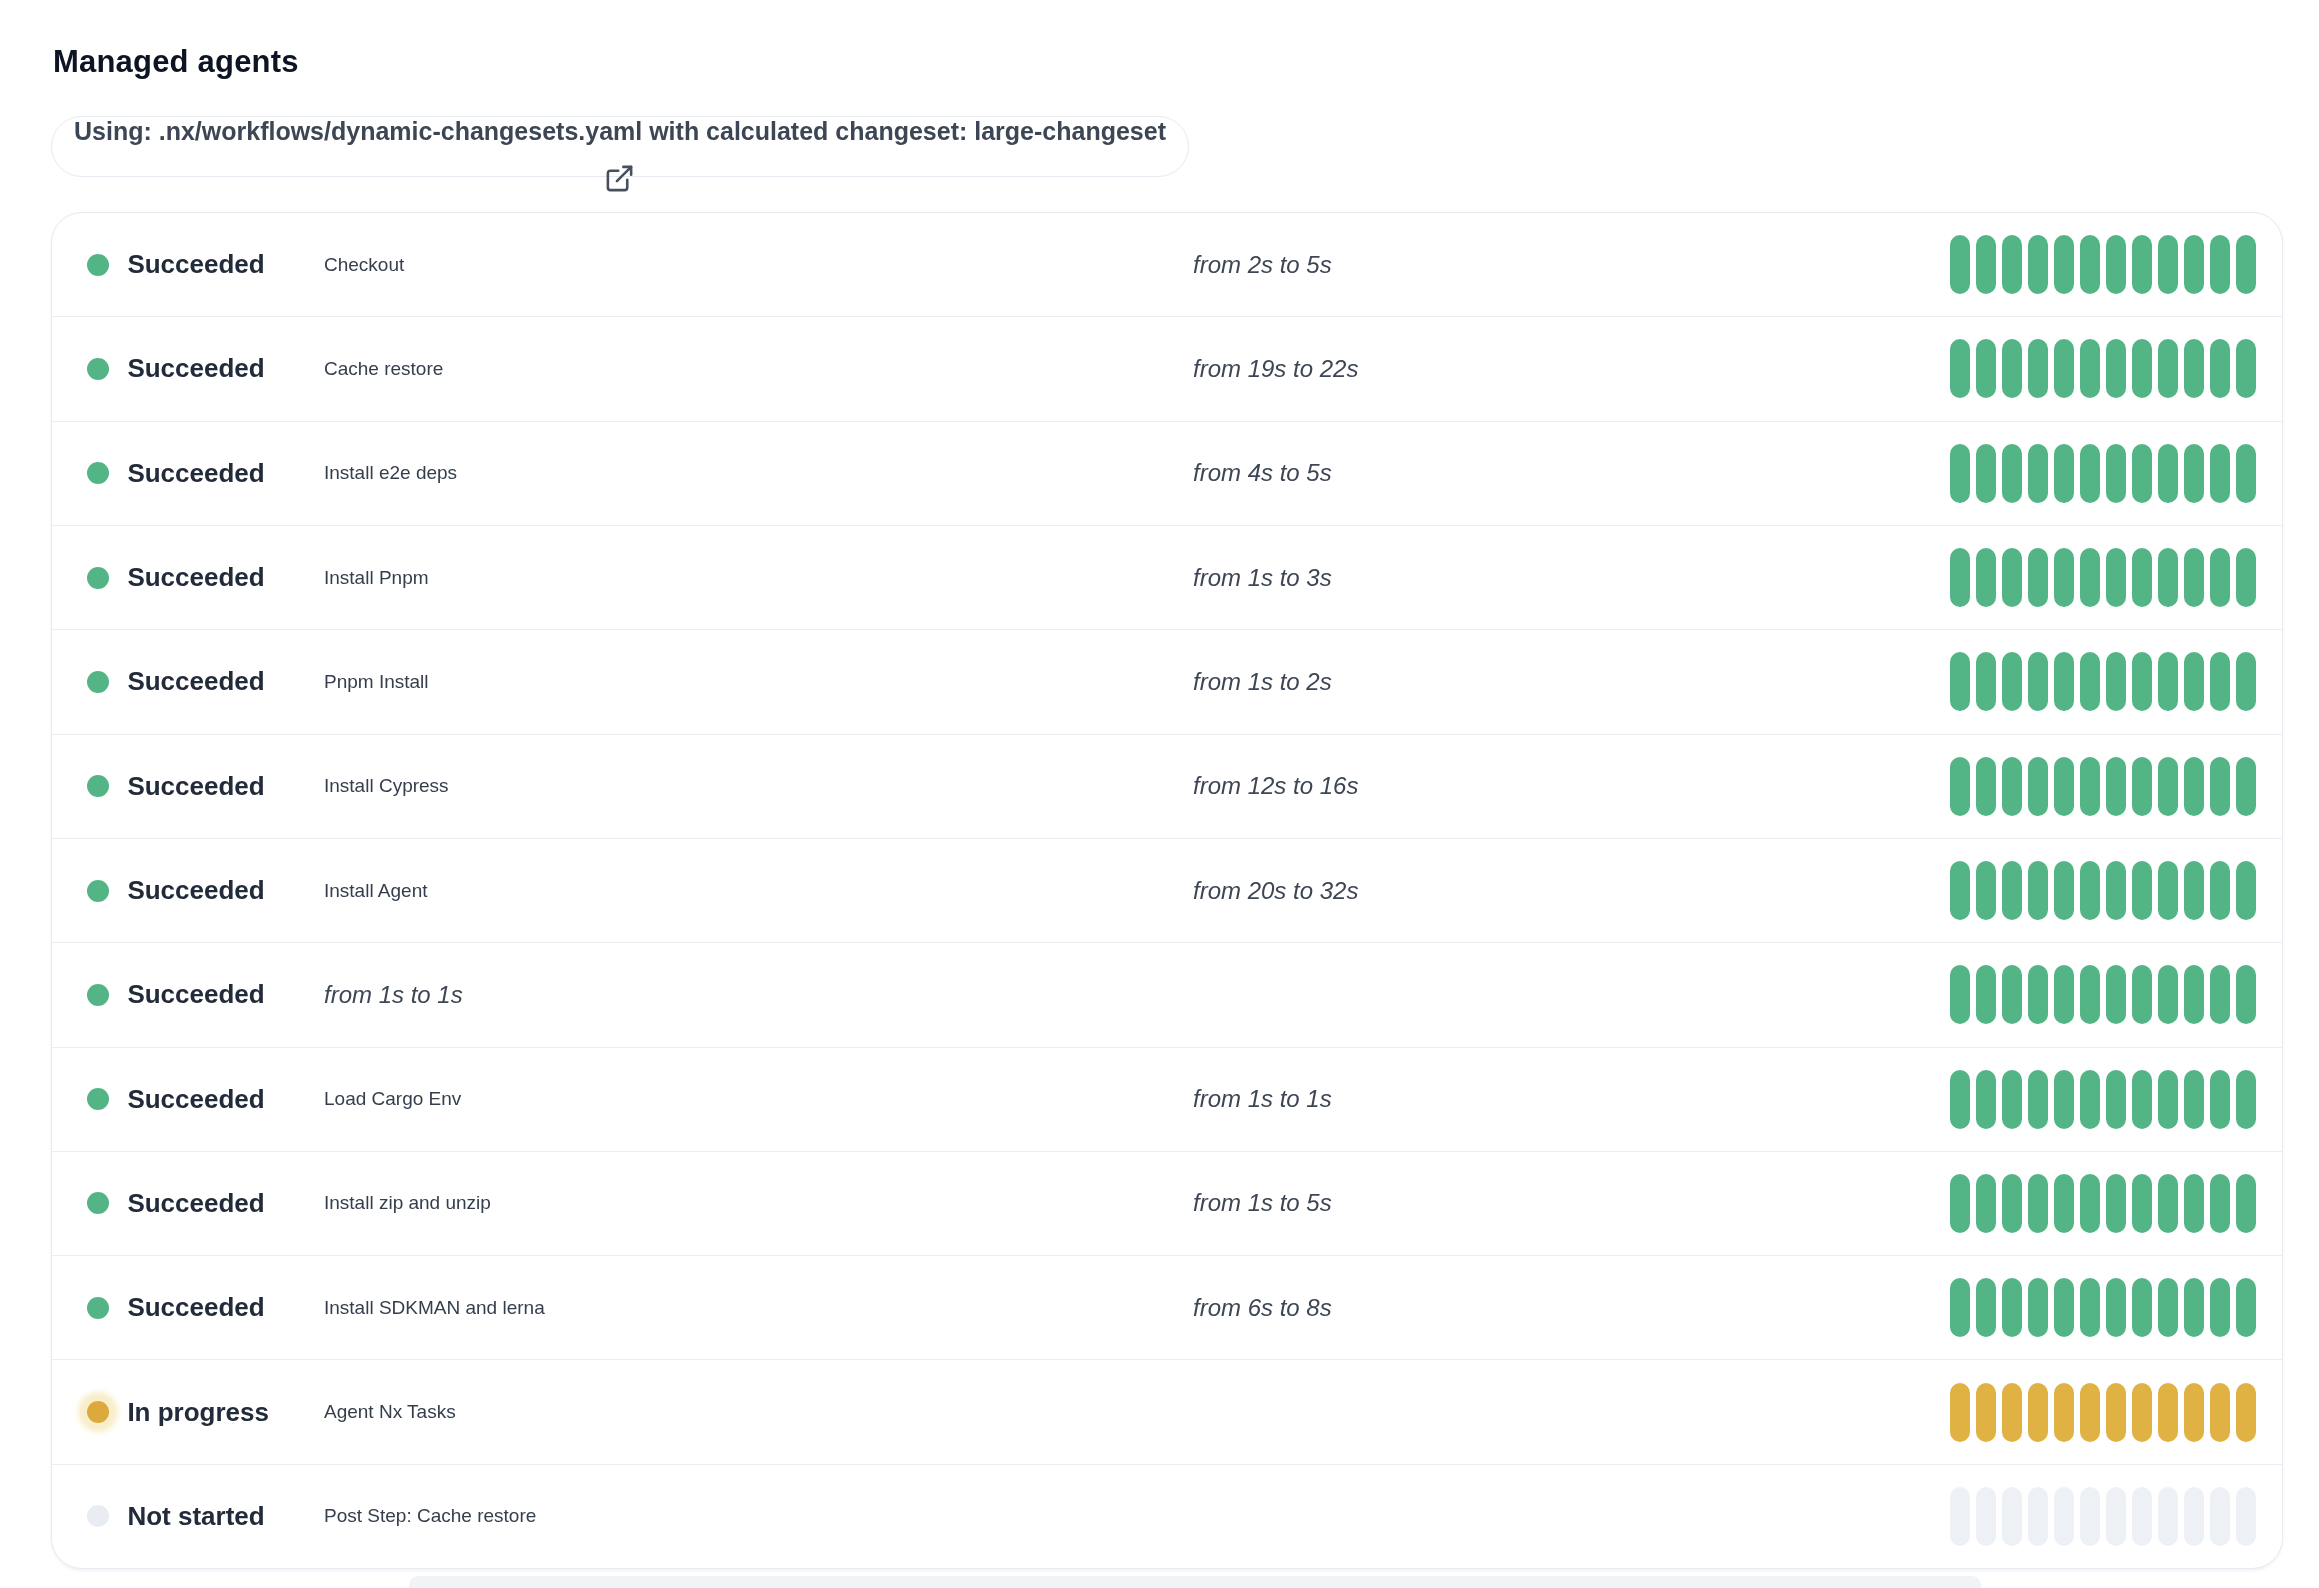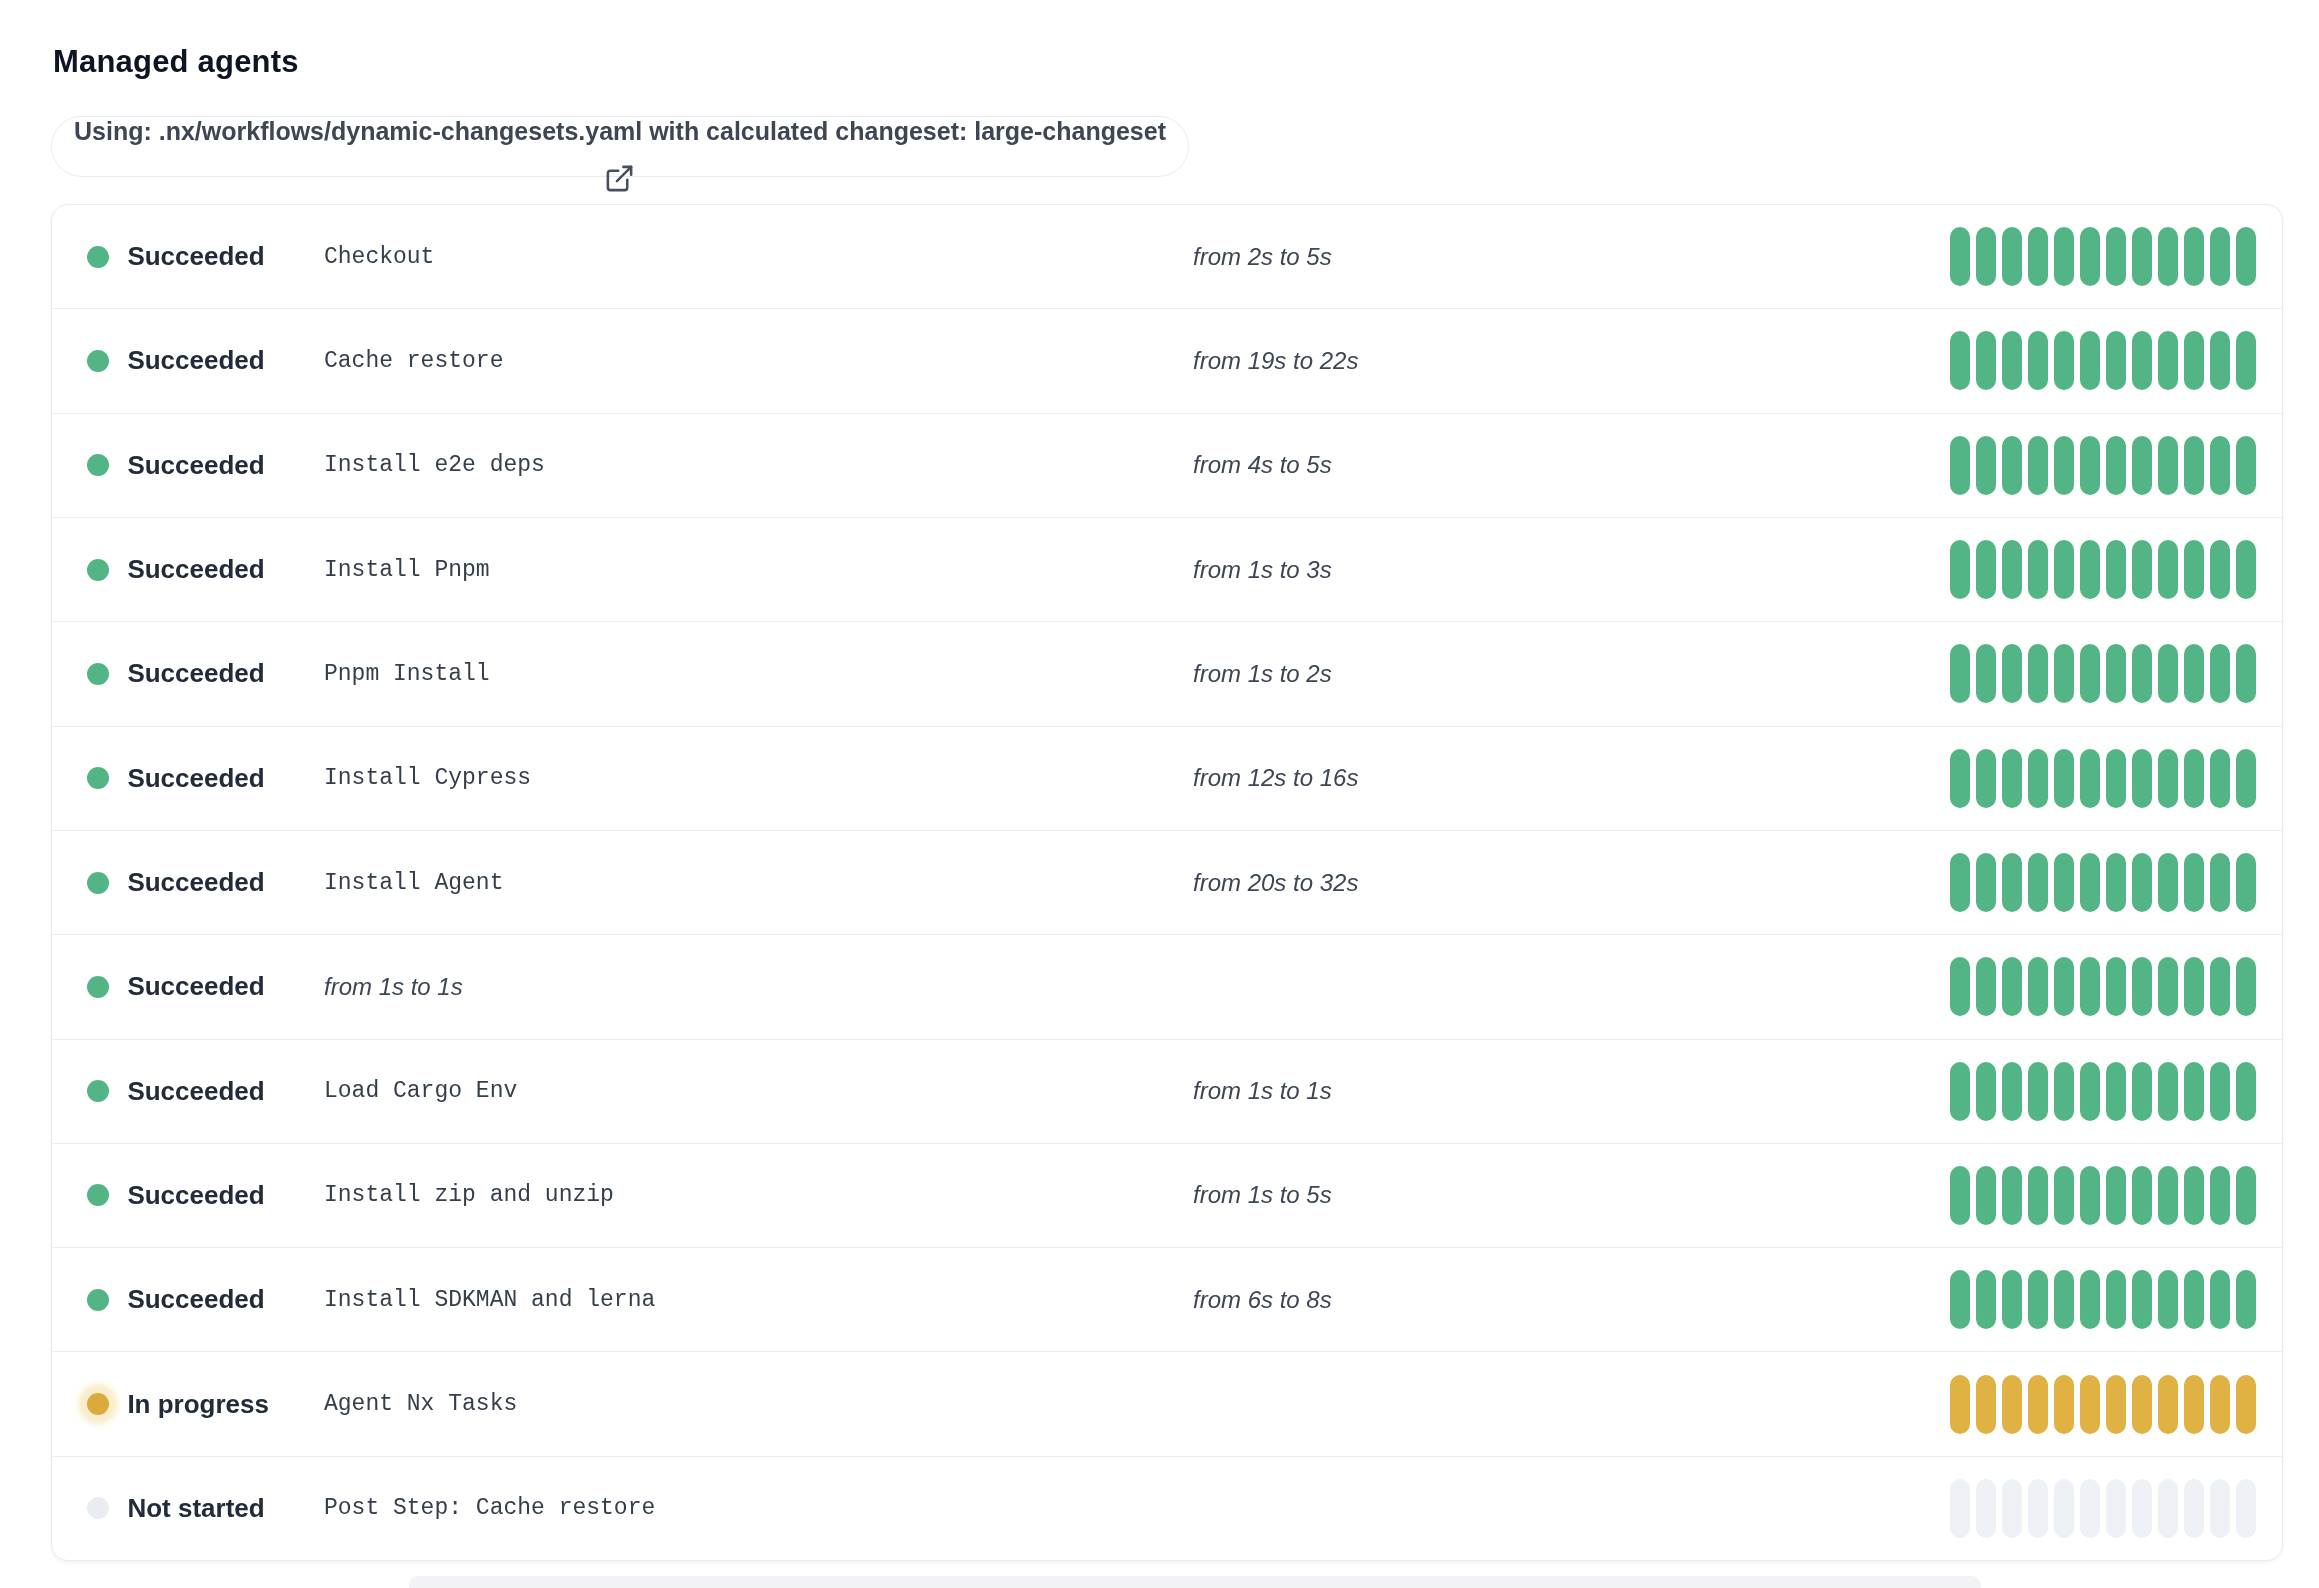--- a/index.html
+++ b/index.html
@@ -41,24 +41,24 @@
     font-size: 25px;
     font-weight: 600;
     color: #3d4654;
     white-space: nowrap;
   }
   .ext-icon { width: 31px; height: 31px; display: inline-flex; }
   .ext-icon svg { width: 31px; height: 31px; }
 
   .agents-card {
     position: absolute;
-    left: 51px; top: 204px;
+    left: 51px; top: 212px;
     width: 2232px; height: 1357px;
     border: 1.8px solid #e7eaf0;
-    border-radius: 17px;
+    border-radius: 31px;
     background: #ffffff;
     box-sizing: border-box;
     display: flex;
     flex-direction: column;
     box-shadow: 0 1.8px 3.7px rgba(16, 24, 40, 0.05);
   }
 
   .row {
     flex: 1;
     display: flex;
@@ -88,22 +88,22 @@
   .status-label {
     font-size: 26px;
     font-weight: 600;
     color: #222b3a;
     white-space: nowrap;
   }
 
   .cell-step {
     width: 869px;
     flex-shrink: 0;
-    font-family: Liberation Mono, monospace;
-    font-size: 23px;
+    font-family: Liberation Sans, sans-serif;
+    font-size: 19px;
     color: #353e4d;
     white-space: nowrap;
     overflow: hidden;
   }
 
   .cell-duration {
     flex: 1;
     font-size: 24px;
     font-style: italic;
     color: #3d4654;

